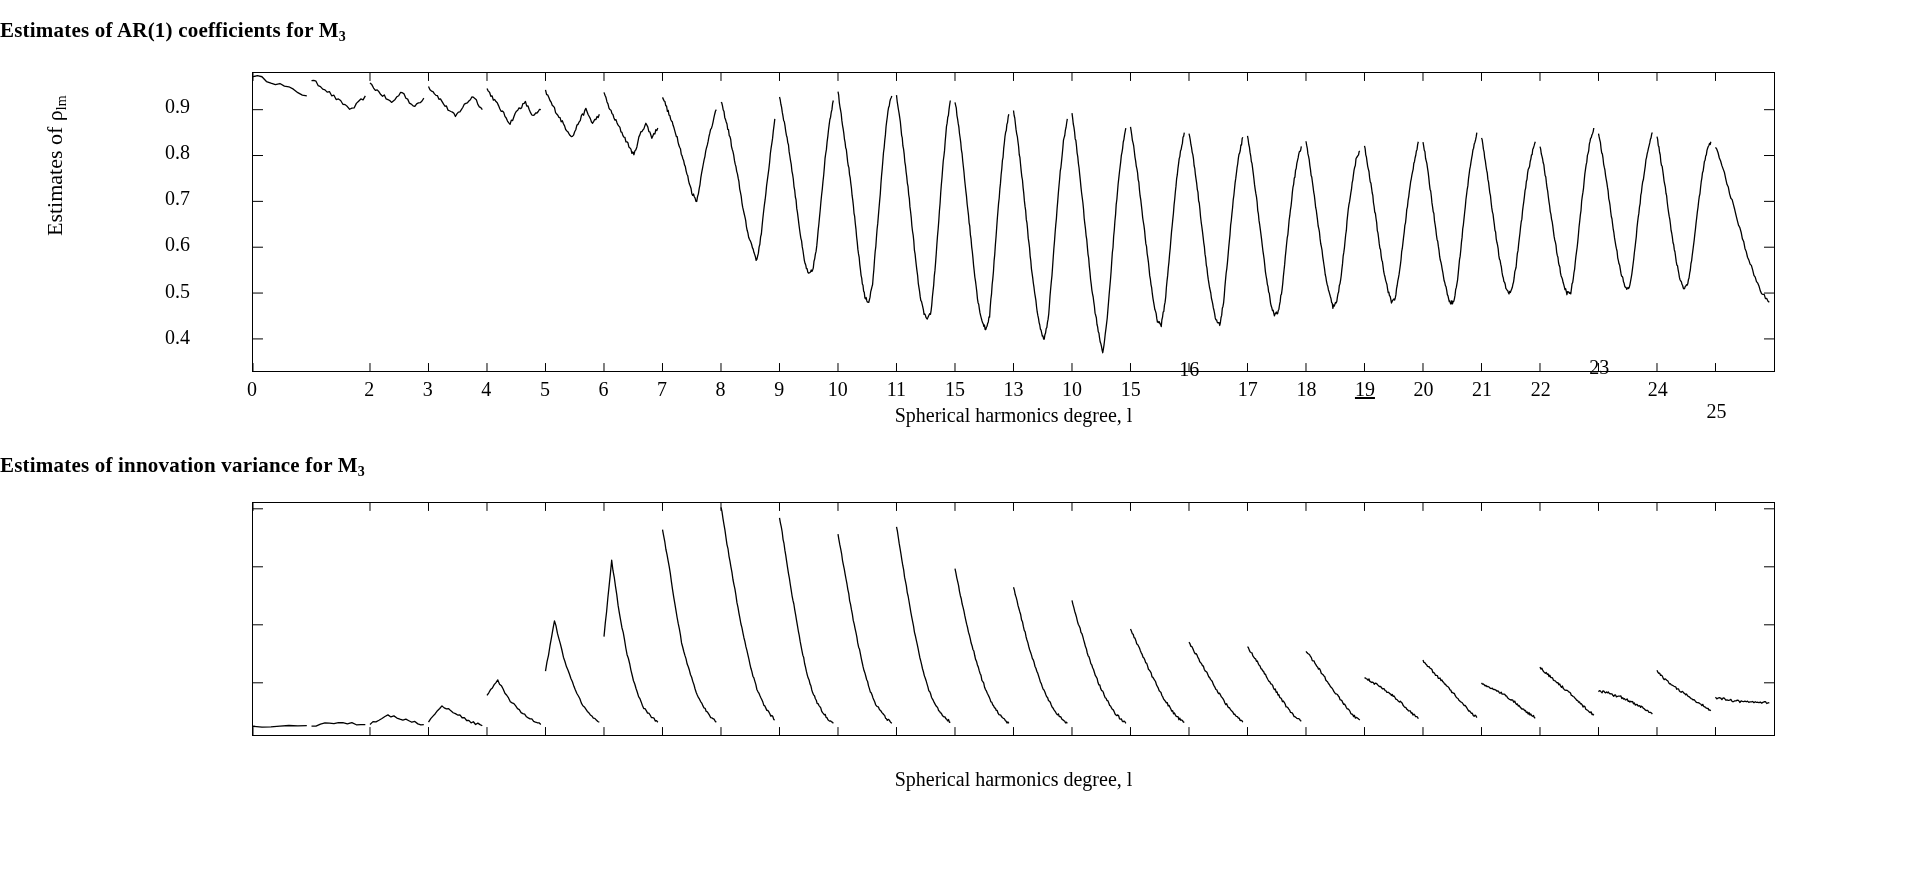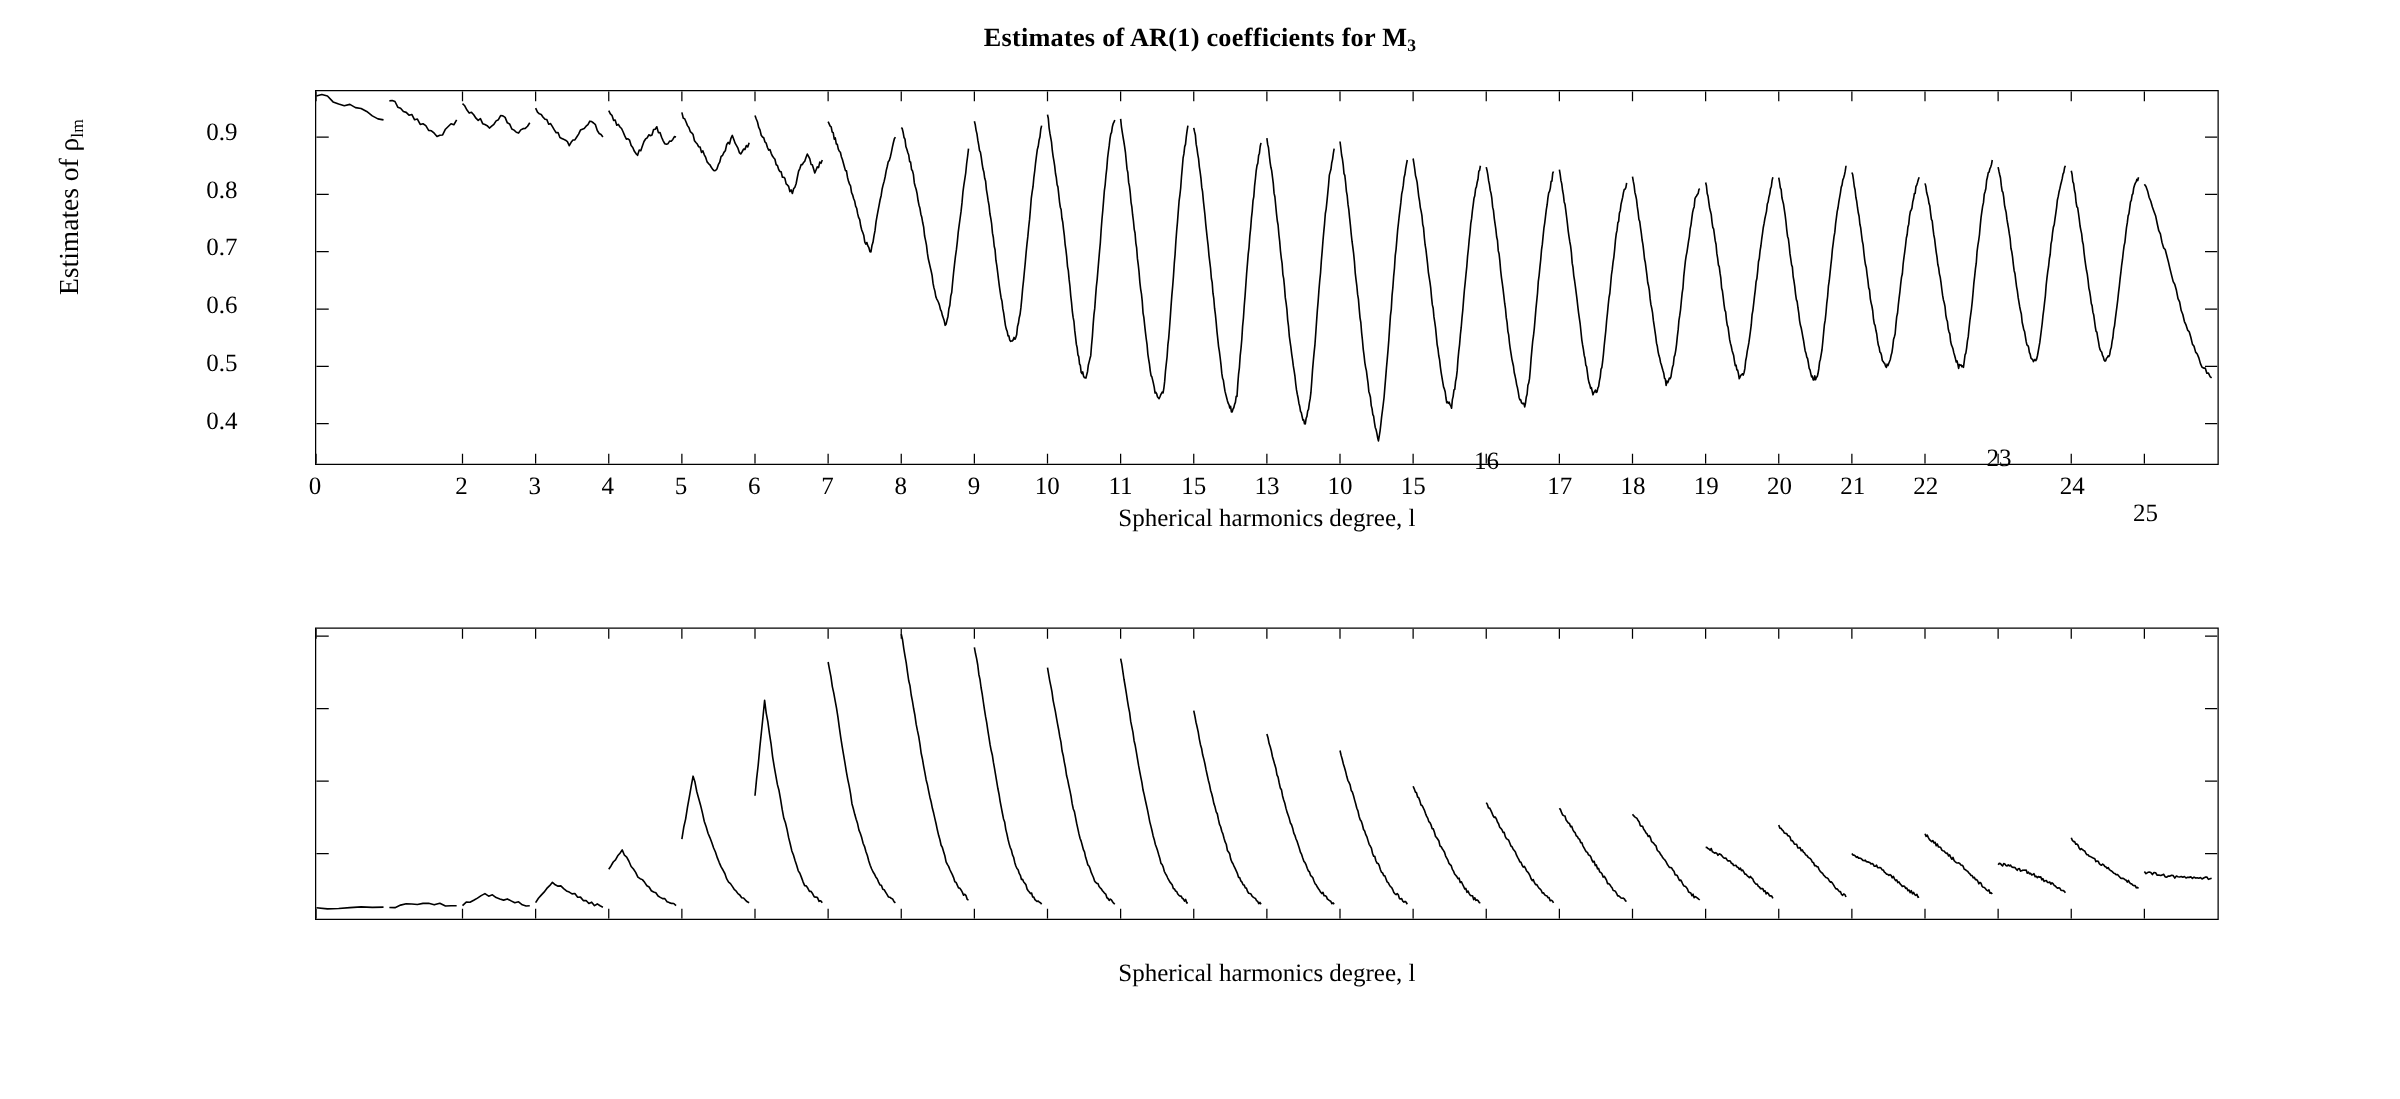--- a/index.html
+++ b/index.html
@@ -4,21 +4,21 @@
 <style>
   html,body{margin:0;padding:0;background:#ffffff;}
   body{width:1920px;height:879px;font-family:"Liberation Serif",serif;color:#000;overflow:hidden;}
   .page{position:relative;width:1920px;height:879px;}
 
   .panel{position:absolute;left:0;width:1920px;}
   #panel-top{top:0;height:440px;}
   #panel-bottom{top:440px;height:439px;}
 
   .chart-title{
-    position:absolute;left:0;width:1920px;text-align:center;
+    position:absolute;left:0;width:1920px;
     font-family:"Liberation Serif",serif;font-weight:bold;font-size:21px;
     letter-spacing:.2px;
   }
   .chart-title sub{font-size:14px;vertical-align:-4px;}
 
   .plotbox{
     position:absolute;border:1.2px solid #000;background:#fff;box-sizing:border-box;
   }
   .svgwrap{position:absolute;left:0;top:0;width:100%;height:100%;}
 
@@ -150,34 +150,37 @@
         <div class="xtick" style="left: 739.192px; width: 80px; top: 378px;">9</div>
         <div class="xtick" style="left: 797.769px; width: 80px; top: 378px;">10</div>
         <div class="xtick" style="left: 856.346px; width: 80px; top: 378px;">11</div>
         <div class="xtick" style="left: 914.923px; width: 80px; top: 378px;">15</div>
         <div class="xtick" style="left: 973.5px; width: 80px; top: 378px;">13</div>
         <div class="xtick" style="left: 1032.08px; width: 80px; top: 378px;">10</div>
         <div class="xtick" style="left: 1090.65px; width: 80px; top: 378px;">15</div>
         <div class="xtick" style="left: 1149.23px; width: 80px; top: 358px;">16</div>
         <div class="xtick" style="left: 1207.81px; width: 80px; top: 378px;">17</div>
         <div class="xtick" style="left: 1266.38px; width: 80px; top: 378px;">18</div>
-        <div class="xtick" style="left: 1324.96px; width: 80px; top: 378px;">19</div>
+        <div class="xtick" style="left: 1324.96px; width: 80px; top: 378px; text-decoration: underline;">19</div>
         <div class="xtick" style="left: 1383.54px; width: 80px; top: 378px;">20</div>
         <div class="xtick" style="left: 1442.12px; width: 80px; top: 378px;">21</div>
         <div class="xtick" style="left: 1500.69px; width: 80px; top: 378px;">22</div>
         <div class="xtick" style="left: 1559.27px; width: 80px; top: 356px;">23</div>
         <div class="xtick" style="left: 1617.85px; width: 80px; top: 378px;">24</div>
         <div class="xtick" style="left: 1676.42px; width: 80px; top: 400px;">25</div>
       </div>
 
     <div class="xlabel" style="left:252px; top:404px; width:1523px;">Spherical harmonics degree, l</div>
   </div>
 
   <div class="panel" id="panel-bottom">
 
+    <div class="chart-title" style="top:13px;">
+      <span>Estimates of innovation variance for M</span><sub>3</sub>
+    </div>
 
     <div class="plotbox" id="plot-bottom" style="left:252px; top:62px; width:1523px; height:234px;">
       <svg class="svgwrap" id="svg-bottom" viewBox="0 0 1523 234" preserveAspectRatio="none">
           <path d="M0.00 225.17 L8.98 226.01 L17.96 225.75 L26.95 225.04 L35.93 224.43 L44.91 224.83 L53.89 224.64 M58.58 224.96 L63.07 225.05 L67.56 222.98 L72.05 221.85 L76.54 222.11 L81.03 222.52 L85.52 221.62 L90.01 221.49 L94.50 222.76 L99.00 221.51 L103.49 223.70 L107.98 223.52 L112.47 223.47 M117.15 223.36 L120.15 220.53 L123.14 220.73 L126.14 219.12 L129.13 217.36 L132.12 215.33 L135.12 213.71 L138.11 215.78 L141.11 214.70 L144.10 216.90 L147.09 217.99 L150.09 218.97 L153.08 218.00 L156.07 219.59 L159.07 221.12 L162.06 220.35 L165.06 222.78 L168.05 223.74 L171.04 223.47 M175.73 221.02 L177.98 217.51 L180.22 214.95 L182.47 212.53 L184.71 209.52 L186.96 207.30 L189.20 204.62 L191.45 206.65 L193.69 207.72 L195.94 207.51 L198.19 209.66 L200.43 211.54 L202.68 212.47 L204.92 213.90 L207.17 213.67 L209.41 216.62 L211.66 216.55 L213.90 219.36 L216.15 219.24 L218.39 221.71 L220.64 220.61 L222.89 223.42 L225.13 222.05 L227.38 223.54 L229.62 224.64 M234.31 194.07 L236.10 191.40 L237.90 188.19 L239.70 186.53 L241.49 183.20 L243.29 181.10 L245.09 178.40 L246.88 182.75 L248.68 184.23 L250.47 187.60 L252.27 191.87 L254.07 193.91 L255.86 196.60 L257.66 200.43 L259.46 201.63 L261.25 202.43 L263.05 204.63 L264.85 207.38 L266.64 208.36 L268.44 211.38 L270.23 212.45 L272.03 213.03 L273.83 215.65 L275.62 216.75 L277.42 217.79 L279.22 217.76 L281.01 220.24 L282.81 220.98 L284.61 221.62 L286.40 221.71 L288.20 223.47 M292.88 169.67 L294.38 160.19 L295.88 153.61 L297.38 143.96 L298.87 135.72 L300.37 127.06 L301.87 118.97 L303.36 123.71 L304.86 131.54 L306.36 137.01 L307.85 142.36 L309.35 148.53 L310.85 155.54 L312.35 159.82 L313.84 165.00 L315.34 168.51 L316.84 172.53 L318.33 176.93 L319.83 180.32 L321.33 184.92 L322.82 188.67 L324.32 192.18 L325.82 194.67 L327.31 197.49 L328.81 201.85 L330.31 204.46 L331.81 205.67 L333.30 207.90 L334.80 210.22 L336.30 211.62 L337.79 213.73 L339.29 214.82 L340.79 217.02 L342.28 217.21 L343.78 218.94 L345.28 220.35 L346.78 221.13 M351.46 134.72 L352.74 121.19 L354.03 109.94 L355.31 95.84 L356.59 83.54 L357.88 71.00 L359.16 57.70 L360.44 68.07 L361.73 74.91 L363.01 84.37 L364.29 92.61 L365.58 103.32 L366.86 111.18 L368.14 118.49 L369.43 125.79 L370.71 130.57 L371.99 137.81 L373.27 146.00 L374.56 152.97 L375.84 156.56 L377.12 161.86 L378.41 168.55 L379.69 173.71 L380.97 179.27 L382.26 182.58 L383.54 187.06 L384.82 190.87 L386.11 195.34 L387.39 197.28 L388.67 200.61 L389.95 204.22 L391.24 207.30 L392.52 207.44 L393.80 209.42 L395.09 211.95 L396.37 211.88 L397.65 213.84 L398.94 216.40 L400.22 216.51 L401.50 216.96 L402.79 219.92 L404.07 219.48 L405.35 221.13 M410.04 26.84 L411.16 32.99 L412.28 38.61 L413.41 46.66 L414.53 51.80 L415.65 58.02 L416.77 64.13 L417.90 71.27 L419.02 79.85 L420.14 87.57 L421.27 94.87 L422.39 101.58 L423.51 108.22 L424.63 115.22 L425.76 121.50 L426.88 126.78 L428.00 133.02 L429.12 141.16 L430.25 145.22 L431.37 149.75 L432.49 153.69 L433.62 157.20 L434.74 162.50 L435.86 165.21 L436.98 168.74 L438.11 173.25 L439.23 175.77 L440.35 179.89 L441.47 182.97 L442.60 187.35 L443.72 190.81 L444.84 193.66 L445.97 196.09 L447.09 197.87 L448.21 200.24 L449.33 201.74 L450.46 204.40 L451.58 206.74 L452.70 207.04 L453.82 210.27 L454.95 210.63 L456.07 212.50 L457.19 214.30 L458.32 216.42 L459.44 216.64 L460.56 217.55 L461.68 218.01 L462.81 220.16 L463.93 221.13 M468.62 4.35 L469.61 8.64 L470.61 15.82 L471.61 21.85 L472.61 27.62 L473.61 34.99 L474.60 41.96 L475.60 45.93 L476.60 53.46 L477.60 58.57 L478.60 64.76 L479.59 70.01 L480.59 77.16 L481.59 82.26 L482.59 86.81 L483.59 93.14 L484.58 100.49 L485.58 105.08 L486.58 111.00 L487.58 116.29 L488.57 122.03 L489.57 125.77 L490.57 131.09 L491.57 135.90 L492.57 139.80 L493.56 144.90 L494.56 148.72 L495.56 153.20 L496.56 157.55 L497.56 162.43 L498.55 166.71 L499.55 170.05 L500.55 174.70 L501.55 176.45 L502.55 179.94 L503.54 183.15 L504.54 188.11 L505.54 190.15 L506.54 191.71 L507.54 194.26 L508.53 196.46 L509.53 198.42 L510.53 200.80 L511.53 204.14 L512.53 204.65 L513.52 206.88 L514.52 209.17 L515.52 209.28 L516.52 210.74 L517.52 212.56 L518.51 215.02 L519.51 214.23 L520.51 215.35 L521.51 218.49 L522.51 218.79 M527.19 15.09 L528.09 20.00 L528.99 24.05 L529.89 29.26 L530.79 36.89 L531.68 40.82 L532.58 47.61 L533.48 52.77 L534.38 59.10 L535.28 65.23 L536.17 70.91 L537.07 75.71 L537.97 81.94 L538.87 87.67 L539.77 93.56 L540.67 98.29 L541.56 101.86 L542.46 107.85 L543.36 112.87 L544.26 118.35 L545.16 123.74 L546.05 129.12 L546.95 133.54 L547.85 139.40 L548.75 144.09 L549.65 148.87 L550.54 153.44 L551.44 155.92 L552.34 161.86 L553.24 165.50 L554.14 169.83 L555.04 173.57 L555.93 176.58 L556.83 178.53 L557.73 182.45 L558.63 184.39 L559.53 188.56 L560.42 191.46 L561.32 193.48 L562.22 194.43 L563.12 197.42 L564.02 198.94 L564.92 202.28 L565.81 202.27 L566.71 204.36 L567.61 205.34 L568.51 206.63 L569.41 210.01 L570.30 211.44 L571.20 212.49 L572.10 213.67 L573.00 213.21 L573.90 216.45 L574.80 216.53 L575.69 218.59 L576.59 219.41 L577.49 220.06 L578.39 219.76 L579.29 220.68 L580.18 221.09 L581.08 222.30 M585.77 31.34 L586.67 36.90 L587.57 42.00 L588.46 46.30 L589.36 50.96 L590.26 57.76 L591.16 62.30 L592.06 66.69 L592.95 71.99 L593.85 76.91 L594.75 81.68 L595.65 87.27 L596.55 91.43 L597.45 98.66 L598.34 102.26 L599.24 107.61 L600.14 112.07 L601.04 118.46 L601.94 121.96 L602.83 126.48 L603.73 130.59 L604.63 135.08 L605.53 141.12 L606.43 145.46 L607.33 147.57 L608.22 152.13 L609.12 156.93 L610.02 161.13 L610.92 165.35 L611.82 169.02 L612.71 171.38 L613.61 174.70 L614.51 178.25 L615.41 180.04 L616.31 184.44 L617.21 187.25 L618.10 190.56 L619.00 191.43 L619.90 193.60 L620.80 196.61 L621.70 198.71 L622.59 200.72 L623.49 203.55 L624.39 204.72 L625.29 205.45 L626.19 205.54 L627.09 207.95 L627.98 209.01 L628.88 209.85 L629.78 211.43 L630.68 212.33 L631.58 213.52 L632.47 214.16 L633.37 217.03 L634.27 217.65 L635.17 219.25 L636.07 218.18 L636.97 218.81 L637.86 220.27 L638.76 221.42 L639.66 222.30 M644.35 24.09 L645.24 28.43 L646.14 34.52 L647.04 40.75 L647.94 46.00 L648.84 51.62 L649.74 57.52 L650.63 63.02 L651.53 67.49 L652.43 74.78 L653.33 79.13 L654.23 83.55 L655.12 90.32 L656.02 94.05 L656.92 99.34 L657.82 104.75 L658.72 110.28 L659.62 115.07 L660.51 119.74 L661.41 124.21 L662.31 130.16 L663.21 133.87 L664.11 138.17 L665.00 142.18 L665.90 146.32 L666.80 151.06 L667.70 155.80 L668.60 159.23 L669.50 162.96 L670.39 167.18 L671.29 170.20 L672.19 174.11 L673.09 176.45 L673.99 179.21 L674.88 182.42 L675.78 185.40 L676.68 189.31 L677.58 190.24 L678.48 192.36 L679.38 195.87 L680.27 197.63 L681.17 199.11 L682.07 201.13 L682.97 202.80 L683.87 204.46 L684.76 205.46 L685.66 206.63 L686.56 209.52 L687.46 209.98 L688.36 211.69 L689.26 212.03 L690.15 214.09 L691.05 215.10 L691.95 215.74 L692.85 215.70 L693.75 217.48 L694.64 218.08 L695.54 219.82 L696.44 218.41 L697.34 221.27 L698.24 221.13 M702.92 66.11 L703.82 70.38 L704.72 75.43 L705.62 79.27 L706.52 83.39 L707.41 89.06 L708.31 93.53 L709.21 96.63 L710.11 101.89 L711.01 105.22 L711.90 109.15 L712.80 113.88 L713.70 118.03 L714.60 122.19 L715.50 125.59 L716.40 130.25 L717.29 133.10 L718.19 136.81 L719.09 141.24 L719.99 143.90 L720.89 147.78 L721.78 149.25 L722.68 153.83 L723.58 157.92 L724.48 159.77 L725.38 163.40 L726.28 165.54 L727.17 169.08 L728.07 171.99 L728.97 173.88 L729.87 178.90 L730.77 180.09 L731.66 181.51 L732.56 185.86 L733.46 188.20 L734.36 189.58 L735.26 191.83 L736.16 193.63 L737.05 195.53 L737.95 197.61 L738.85 200.64 L739.75 200.84 L740.65 203.47 L741.54 204.43 L742.44 206.53 L743.34 206.86 L744.24 209.20 L745.14 209.30 L746.04 212.02 L746.93 213.44 L747.83 213.65 L748.73 213.96 L749.63 215.69 L750.53 216.55 L751.42 217.17 L752.32 217.62 L753.22 219.29 L754.12 220.03 L755.02 221.85 L755.92 220.84 L756.81 222.30 M761.50 84.98 L762.40 87.93 L763.30 92.62 L764.19 95.19 L765.09 98.64 L765.99 103.26 L766.89 106.38 L767.79 109.62 L768.69 112.50 L769.58 117.87 L770.48 119.70 L771.38 124.48 L772.28 128.55 L773.18 129.88 L774.07 134.89 L774.97 138.17 L775.87 140.85 L776.77 144.75 L777.67 147.97 L778.57 150.46 L779.46 153.19 L780.36 156.71 L781.26 158.15 L782.16 160.92 L783.06 164.89 L783.95 166.63 L784.85 169.67 L785.75 171.58 L786.65 174.51 L787.55 177.38 L788.45 180.52 L789.34 182.14 L790.24 185.04 L791.14 187.69 L792.04 188.66 L792.94 190.60 L793.83 193.23 L794.73 195.35 L795.63 196.22 L796.53 199.15 L797.43 199.87 L798.33 200.96 L799.22 203.50 L800.12 205.79 L801.02 206.69 L801.92 208.40 L802.82 209.79 L803.71 211.05 L804.61 212.64 L805.51 213.67 L806.41 212.64 L807.31 215.36 L808.21 215.42 L809.10 215.98 L810.00 218.14 L810.90 218.69 L811.80 219.48 L812.70 219.91 L813.59 221.81 L814.49 221.11 L815.39 222.30 M820.08 98.28 L820.98 102.19 L821.87 105.29 L822.77 109.12 L823.67 111.91 L824.57 115.12 L825.47 119.09 L826.36 122.26 L827.26 124.02 L828.16 126.03 L829.06 130.43 L829.96 131.64 L830.86 134.55 L831.75 138.07 L832.65 141.18 L833.55 144.79 L834.45 146.99 L835.35 151.30 L836.24 154.10 L837.14 155.29 L838.04 158.19 L838.94 162.01 L839.84 163.17 L840.74 166.19 L841.63 167.91 L842.53 170.97 L843.43 173.97 L844.33 175.32 L845.23 176.99 L846.12 181.12 L847.02 183.51 L847.92 183.56 L848.82 187.20 L849.72 189.13 L850.62 189.38 L851.51 191.14 L852.41 194.27 L853.31 196.44 L854.21 196.97 L855.11 199.23 L856.00 199.34 L856.90 201.67 L857.80 204.23 L858.70 204.82 L859.60 206.69 L860.50 208.06 L861.39 208.67 L862.29 210.43 L863.19 212.83 L864.09 213.87 L864.99 214.48 L865.88 213.66 L866.78 214.64 L867.68 217.77 L868.58 218.05 L869.48 217.69 L870.37 219.86 L871.27 220.64 L872.17 219.96 L873.07 220.68 L873.97 222.30 M878.65 127.08 L879.55 129.17 L880.45 131.76 L881.35 132.36 L882.25 135.81 L883.14 136.31 L884.04 138.87 L884.94 142.25 L885.84 142.69 L886.74 144.43 L887.64 146.27 L888.53 148.94 L889.43 151.16 L890.33 152.74 L891.23 155.63 L892.13 156.43 L893.02 158.33 L893.92 161.30 L894.82 161.51 L895.72 164.24 L896.62 167.65 L897.52 168.59 L898.41 169.85 L899.31 171.27 L900.21 175.34 L901.11 175.84 L902.01 177.51 L902.90 178.81 L903.80 180.32 L904.70 183.41 L905.60 185.03 L906.50 186.77 L907.40 189.36 L908.29 190.28 L909.19 191.18 L910.09 194.16 L910.99 195.56 L911.89 197.87 L912.78 198.92 L913.68 200.02 L914.58 201.62 L915.48 201.28 L916.38 204.71 L917.28 204.13 L918.17 205.96 L919.07 207.82 L919.97 209.97 L920.87 209.48 L921.77 212.66 L922.66 211.72 L923.56 213.68 L924.46 215.14 L925.36 215.44 L926.26 215.48 L927.16 218.58 L928.05 217.04 L928.95 219.13 L929.85 218.81 L930.75 219.47 L931.65 221.05 L932.54 221.13 M937.23 140.30 L938.13 141.75 L939.03 144.56 L939.93 144.63 L940.82 146.30 L941.72 148.39 L942.62 150.70 L943.52 152.20 L944.42 151.89 L945.31 153.41 L946.21 155.99 L947.11 157.31 L948.01 160.16 L948.91 161.02 L949.81 162.18 L950.70 164.27 L951.60 164.34 L952.50 167.71 L953.40 169.31 L954.30 169.90 L955.19 170.61 L956.09 172.93 L956.99 175.34 L957.89 175.92 L958.79 177.88 L959.69 178.97 L960.58 180.06 L961.48 182.68 L962.38 184.44 L963.28 186.03 L964.18 188.10 L965.07 188.40 L965.97 190.84 L966.87 192.32 L967.77 191.80 L968.67 193.36 L969.57 195.47 L970.46 196.31 L971.36 197.53 L972.26 199.25 L973.16 201.72 L974.06 203.30 L974.95 202.46 L975.85 204.88 L976.75 206.42 L977.65 206.38 L978.55 207.89 L979.45 209.31 L980.34 210.00 L981.24 211.01 L982.14 213.19 L983.04 213.00 L983.94 214.57 L984.83 215.29 L985.73 215.41 L986.63 217.02 L987.53 216.92 L988.43 219.48 L989.33 219.09 L990.22 219.57 L991.12 221.13 M995.81 144.81 L996.71 145.95 L997.60 148.41 L998.50 150.31 L999.40 150.82 L1000.30 151.11 L1001.20 154.27 L1002.09 155.50 L1002.99 156.71 L1003.89 157.16 L1004.79 159.77 L1005.69 159.34 L1006.59 162.04 L1007.48 163.66 L1008.38 164.44 L1009.28 167.08 L1010.18 167.60 L1011.08 169.37 L1011.97 169.88 L1012.87 172.54 L1013.77 172.51 L1014.67 175.12 L1015.57 176.80 L1016.47 178.51 L1017.36 179.99 L1018.26 180.45 L1019.16 182.54 L1020.06 182.75 L1020.96 183.88 L1021.85 186.61 L1022.75 188.23 L1023.65 187.63 L1024.55 191.09 L1025.45 190.56 L1026.35 193.74 L1027.24 193.37 L1028.14 196.35 L1029.04 196.64 L1029.94 197.73 L1030.84 200.40 L1031.73 199.76 L1032.63 201.11 L1033.53 202.78 L1034.43 205.72 L1035.33 205.63 L1036.23 206.41 L1037.12 207.94 L1038.02 208.98 L1038.92 211.24 L1039.82 211.36 L1040.72 211.97 L1041.61 213.46 L1042.51 215.50 L1043.41 215.53 L1044.31 216.26 L1045.21 217.22 L1046.11 217.48 L1047.00 217.39 L1047.90 218.04 L1048.80 219.59 L1049.70 219.96 M1054.38 149.62 L1055.28 150.84 L1056.18 151.76 L1057.08 152.36 L1057.98 153.03 L1058.88 154.79 L1059.77 155.98 L1060.67 158.93 L1061.57 159.31 L1062.47 159.33 L1063.37 161.77 L1064.26 162.98 L1065.16 164.72 L1066.06 165.54 L1066.96 167.60 L1067.86 166.98 L1068.76 168.64 L1069.65 171.70 L1070.55 172.38 L1071.45 173.19 L1072.35 174.46 L1073.25 175.27 L1074.14 178.49 L1075.04 179.54 L1075.94 180.29 L1076.84 182.06 L1077.74 183.10 L1078.64 184.84 L1079.53 185.82 L1080.43 186.70 L1081.33 188.12 L1082.23 190.01 L1083.13 191.35 L1084.02 192.60 L1084.92 192.60 L1085.82 193.10 L1086.72 194.65 L1087.62 195.70 L1088.52 198.58 L1089.41 198.66 L1090.31 199.31 L1091.21 201.36 L1092.11 203.16 L1093.01 202.74 L1093.90 204.35 L1094.80 206.37 L1095.70 207.68 L1096.60 207.79 L1097.50 208.68 L1098.40 210.04 L1099.29 212.45 L1100.19 212.86 L1101.09 213.27 L1101.99 215.45 L1102.89 214.17 L1103.78 217.02 L1104.68 216.18 L1105.58 216.69 L1106.48 217.38 L1107.38 218.16 L1108.28 218.79 M1112.96 176.52 L1113.86 176.40 L1114.76 177.27 L1115.66 177.71 L1116.55 178.77 L1117.45 177.36 L1118.35 180.00 L1119.25 180.41 L1120.15 181.06 L1121.05 180.68 L1121.94 181.28 L1122.84 182.87 L1123.74 181.64 L1124.64 181.96 L1125.54 182.58 L1126.43 183.71 L1127.33 184.78 L1128.23 185.20 L1129.13 184.94 L1130.03 186.38 L1130.93 187.46 L1131.82 187.22 L1132.72 187.38 L1133.62 189.34 L1134.52 189.41 L1135.42 191.06 L1136.31 191.08 L1137.21 190.90 L1138.11 192.21 L1139.01 192.58 L1139.91 194.19 L1140.81 193.11 L1141.70 195.11 L1142.60 194.69 L1143.50 196.16 L1144.40 197.97 L1145.30 198.03 L1146.19 199.13 L1147.09 199.92 L1147.99 200.86 L1148.89 199.87 L1149.79 201.09 L1150.69 201.76 L1151.58 204.01 L1152.48 205.18 L1153.38 206.18 L1154.28 206.09 L1155.18 207.85 L1156.07 208.38 L1156.97 209.77 L1157.87 209.58 L1158.77 209.66 L1159.67 211.88 L1160.57 211.49 L1161.46 213.91 L1162.36 212.92 L1163.26 213.75 L1164.16 215.52 L1165.06 215.56 L1165.95 215.77 L1166.85 217.62 M1171.54 158.41 L1172.44 160.85 L1173.33 161.04 L1174.23 162.36 L1175.13 163.10 L1176.03 164.83 L1176.93 165.16 L1177.83 165.17 L1178.72 166.91 L1179.62 167.13 L1180.52 167.91 L1181.42 170.95 L1182.32 170.91 L1183.21 172.04 L1184.11 173.90 L1185.01 173.89 L1185.91 174.01 L1186.81 176.81 L1187.71 176.93 L1188.60 176.50 L1189.50 179.13 L1190.40 178.44 L1191.30 180.19 L1192.20 180.82 L1193.09 182.56 L1193.99 182.75 L1194.89 184.18 L1195.79 184.86 L1196.69 185.38 L1197.59 186.45 L1198.48 188.39 L1199.38 188.69 L1200.28 191.13 L1201.18 191.15 L1202.08 191.98 L1202.97 192.09 L1203.87 194.38 L1204.77 195.80 L1205.67 196.71 L1206.57 197.24 L1207.47 198.87 L1208.36 199.68 L1209.26 200.63 L1210.16 200.98 L1211.06 201.69 L1211.96 203.25 L1212.85 204.43 L1213.75 204.25 L1214.65 205.41 L1215.55 206.82 L1216.45 208.48 L1217.35 209.90 L1218.24 209.80 L1219.14 210.90 L1220.04 212.12 L1220.94 212.07 L1221.84 214.40 L1222.73 215.11 L1223.63 213.93 L1224.53 214.52 L1225.43 216.45 M1230.12 181.42 L1231.01 182.62 L1231.91 182.57 L1232.81 183.30 L1233.71 184.46 L1234.61 183.94 L1235.50 185.16 L1236.40 185.03 L1237.30 185.33 L1238.20 186.12 L1239.10 187.05 L1240.00 187.13 L1240.89 186.71 L1241.79 187.93 L1242.69 188.10 L1243.59 188.33 L1244.49 188.64 L1245.38 189.74 L1246.28 189.44 L1247.18 189.99 L1248.08 191.66 L1248.98 191.68 L1249.88 190.79 L1250.77 192.82 L1251.67 192.79 L1252.57 192.73 L1253.47 193.11 L1254.37 194.61 L1255.26 194.67 L1256.16 196.32 L1257.06 197.08 L1257.96 198.12 L1258.86 198.23 L1259.76 198.97 L1260.65 198.34 L1261.55 199.07 L1262.45 200.97 L1263.35 199.84 L1264.25 201.83 L1265.14 203.23 L1266.04 202.65 L1266.94 204.84 L1267.84 204.25 L1268.74 205.82 L1269.64 206.76 L1270.53 207.96 L1271.43 207.64 L1272.33 207.81 L1273.23 209.48 L1274.13 209.18 L1275.02 211.33 L1275.92 210.79 L1276.82 212.92 L1277.72 211.35 L1278.62 213.87 L1279.52 212.78 L1280.41 214.58 L1281.31 215.14 L1282.21 214.26 L1283.11 216.72 L1284.01 216.45 M1288.69 165.42 L1289.59 167.53 L1290.49 166.55 L1291.39 168.52 L1292.29 170.10 L1293.18 170.97 L1294.08 171.77 L1294.98 170.86 L1295.88 172.83 L1296.78 172.29 L1297.67 175.04 L1298.57 173.72 L1299.47 176.06 L1300.37 176.08 L1301.27 176.47 L1302.16 178.66 L1303.06 179.17 L1303.96 179.38 L1304.86 180.50 L1305.76 181.31 L1306.66 181.10 L1307.55 183.32 L1308.45 182.47 L1309.35 184.62 L1310.25 185.97 L1311.15 184.53 L1312.04 187.13 L1312.94 188.01 L1313.84 188.76 L1314.74 189.01 L1315.64 188.88 L1316.54 189.44 L1317.43 190.55 L1318.33 190.83 L1319.23 191.57 L1320.13 194.12 L1321.03 194.34 L1321.92 195.15 L1322.82 195.65 L1323.72 196.93 L1324.62 197.71 L1325.52 199.05 L1326.42 199.11 L1327.31 200.97 L1328.21 200.56 L1329.11 202.54 L1330.01 202.30 L1330.91 203.53 L1331.80 205.80 L1332.70 204.70 L1333.60 205.27 L1334.50 207.92 L1335.40 208.62 L1336.30 208.84 L1337.19 209.86 L1338.09 210.93 L1338.99 211.47 L1339.89 210.62 L1340.79 213.42 L1341.68 213.03 L1342.58 214.11 M1347.27 190.39 L1348.17 189.32 L1349.07 189.48 L1349.96 190.50 L1350.86 191.44 L1351.76 189.51 L1352.66 189.83 L1353.56 191.06 L1354.45 191.46 L1355.35 190.56 L1356.25 191.39 L1357.15 190.65 L1358.05 192.10 L1358.95 192.52 L1359.84 192.41 L1360.74 192.62 L1361.64 193.91 L1362.54 194.92 L1363.44 193.66 L1364.33 193.59 L1365.23 195.56 L1366.13 195.18 L1367.03 194.80 L1367.93 194.86 L1368.83 194.81 L1369.72 194.63 L1370.62 197.28 L1371.52 196.37 L1372.42 197.76 L1373.32 197.36 L1374.21 198.69 L1375.11 198.33 L1376.01 197.62 L1376.91 200.03 L1377.81 199.69 L1378.71 200.82 L1379.60 199.96 L1380.50 200.49 L1381.40 200.21 L1382.30 202.57 L1383.20 201.68 L1384.09 203.85 L1384.99 203.36 L1385.89 203.12 L1386.79 204.69 L1387.69 204.76 L1388.59 204.34 L1389.48 206.10 L1390.38 204.96 L1391.28 205.71 L1392.18 207.10 L1393.08 207.55 L1393.97 208.66 L1394.87 209.34 L1395.77 209.07 L1396.67 209.22 L1397.57 210.98 L1398.47 211.21 L1399.36 211.19 L1400.26 211.78 L1401.16 212.94 M1405.85 168.60 L1406.74 170.74 L1407.64 171.72 L1408.54 171.66 L1409.44 173.87 L1410.34 173.63 L1411.24 174.62 L1412.13 176.96 L1413.03 178.19 L1413.93 177.37 L1414.83 178.14 L1415.73 178.88 L1416.62 179.32 L1417.52 181.08 L1418.42 182.32 L1419.32 182.32 L1420.22 183.56 L1421.12 183.81 L1422.01 184.27 L1422.91 184.83 L1423.81 185.19 L1424.71 185.60 L1425.61 187.88 L1426.50 187.40 L1427.40 187.55 L1428.30 189.55 L1429.20 190.44 L1430.10 190.86 L1431.00 189.97 L1431.89 190.56 L1432.79 191.85 L1433.69 192.28 L1434.59 193.43 L1435.49 192.70 L1436.38 194.39 L1437.28 195.03 L1438.18 195.49 L1439.08 196.38 L1439.98 197.27 L1440.88 197.56 L1441.77 198.46 L1442.67 198.27 L1443.57 199.06 L1444.47 200.11 L1445.37 201.19 L1446.26 201.42 L1447.16 201.37 L1448.06 201.77 L1448.96 202.51 L1449.86 202.97 L1450.76 204.40 L1451.65 203.12 L1452.55 204.94 L1453.45 205.69 L1454.35 205.89 L1455.25 207.01 L1456.14 207.26 L1457.04 207.16 L1457.94 209.05 L1458.84 208.71 L1459.74 209.43 M1464.42 195.89 L1465.71 197.63 L1466.99 196.74 L1468.27 196.29 L1469.56 196.70 L1470.84 198.34 L1472.12 196.64 L1473.40 196.94 L1474.69 198.91 L1475.97 198.65 L1477.25 199.09 L1478.54 198.78 L1479.82 198.12 L1481.10 200.22 L1482.39 200.39 L1483.67 199.53 L1484.95 199.57 L1486.24 198.89 L1487.52 199.18 L1488.80 201.19 L1490.09 199.59 L1491.37 200.07 L1492.65 200.27 L1493.93 199.86 L1495.22 200.46 L1496.50 199.89 L1497.78 201.12 L1499.07 200.49 L1500.35 200.61 L1501.63 200.21 L1502.92 201.39 L1504.20 200.40 L1505.48 201.17 L1506.77 200.98 L1508.05 201.29 L1509.33 200.79 L1510.62 201.87 L1511.90 201.11 L1513.18 200.45 L1514.46 200.36 L1515.75 202.23 L1517.03 201.66 L1518.31 201.24" fill="none" stroke="#000000" stroke-width="1.3" stroke-linejoin="round" vector-effect="non-scaling-stroke"></path>
           <g stroke="#000000" stroke-width="1">
             <line x1="0" x2="0" y1="0" y2="8" vector-effect="non-scaling-stroke"></line>
             <line x1="0" x2="0" y1="234" y2="226" vector-effect="non-scaling-stroke"></line>
             <line x1="117.15384615384616" x2="117.15384615384616" y1="0" y2="8" vector-effect="non-scaling-stroke"></line>
             <line x1="117.15384615384616" x2="117.15384615384616" y1="234" y2="226" vector-effect="non-scaling-stroke"></line>
             <line x1="175.73076923076923" x2="175.73076923076923" y1="0" y2="8" vector-effect="non-scaling-stroke"></line>

